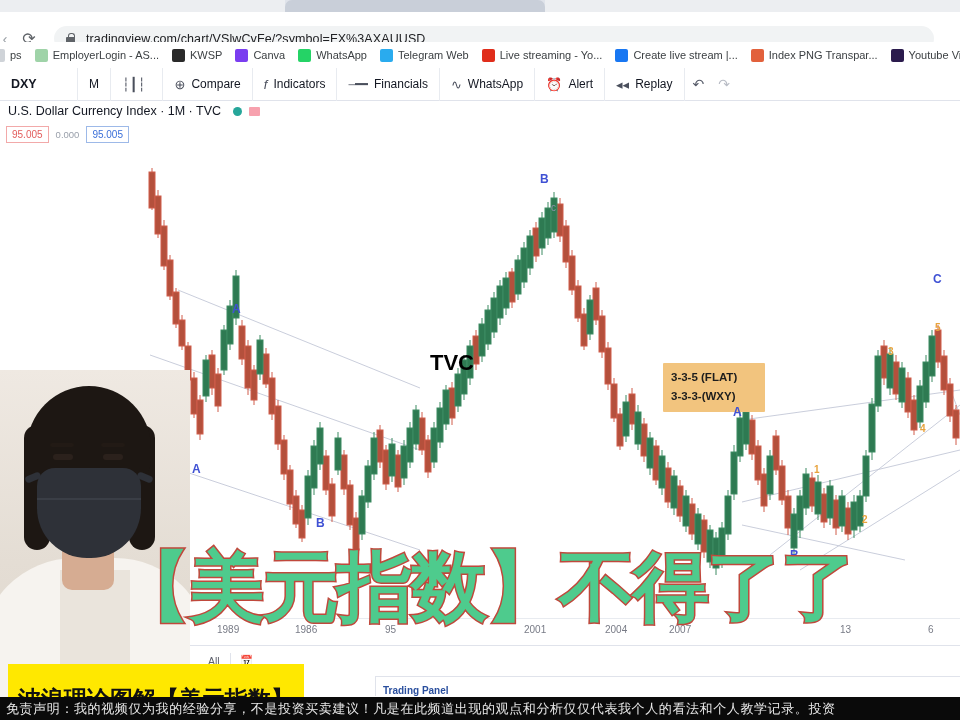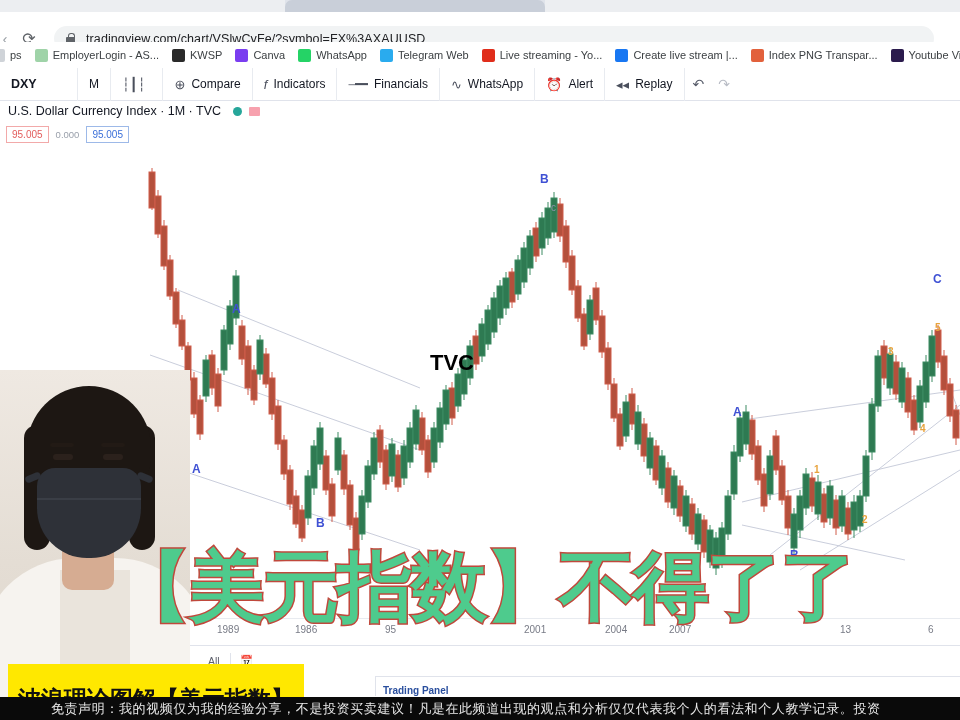--- a/index.html
+++ b/index.html
@@ -123,21 +123,21 @@
   #yellow-banner {
     position:absolute; left:8px; top:664px; background:#ffe800;
     padding:20px 10px 6px 10px;
   }
   #yellow-banner span { font-family:"DejaVu Sans", sans-serif; font-size:23px; font-weight:bold; color:#111; letter-spacing:0px; white-space:nowrap; }
 
   #disclaimer {
     position:absolute; left:0; top:697px; width:960px; height:23px;
     background:#0a0a0a; display:flex; align-items:center; padding-left:6px;
   }
-  #disclaimer span { font-family:Liberation Serif, serif; font-size:13px; color:#e8e8e8; white-space:nowrap; letter-spacing:.6px;margin-left:45px; }
+  #disclaimer span { font-family:Liberation Serif, serif; font-size:13px; color:#e8e8e8; white-space:nowrap; letter-spacing:.6px; }
 </style>
 </head>
 <body>
 
 <div id="browser-chrome">
   <div id="tabstrip">
     <div class="lefthalf"></div>
     <div class="tabshape"></div>
     <div class="righthalf"></div>
   </div>
@@ -536,20 +536,24 @@
         <line x1="926" y1="205" x2="926" y2="258"></line>
           <rect x="923" y="212" width="6" height="40"></rect>
         <line x1="932" y1="180" x2="932" y2="232"></line>
           <rect x="929" y="186" width="6" height="40"></rect>
       </g>
     </g>
   </svg>
 
   <span id="watermark">TVC</span>
 
+  <div id="pattern-box">
+    <div>3-3-5 (FLAT)</div>
+    <div>3-3-3-(WXY)</div>
+  </div>
 
   <span class="wlabel" style="left:232px; top:152px;">A</span>
   <span class="wlabel" style="left:192px; top:312px;">A</span>
   <span class="wlabel" style="left:316px; top:366px;">B</span>
   <span class="wlabel" style="left:540px; top:22px;">B</span>
   <span class="wlabel small" style="left:551px; top:52px;">c</span>
   <span class="wlabel" style="left:733px; top:255px;">A</span>
   <span class="wlabel" style="left:790px; top:398px;">B</span>
   <span class="wlabel" style="left:933px; top:122px;">C</span>
 

